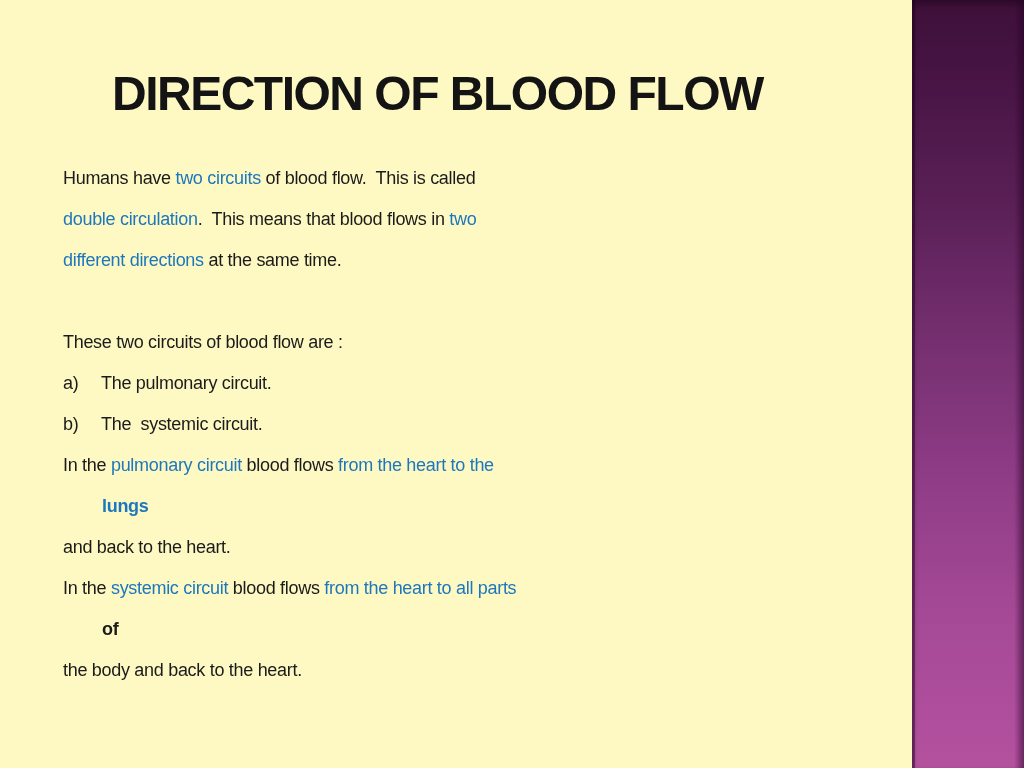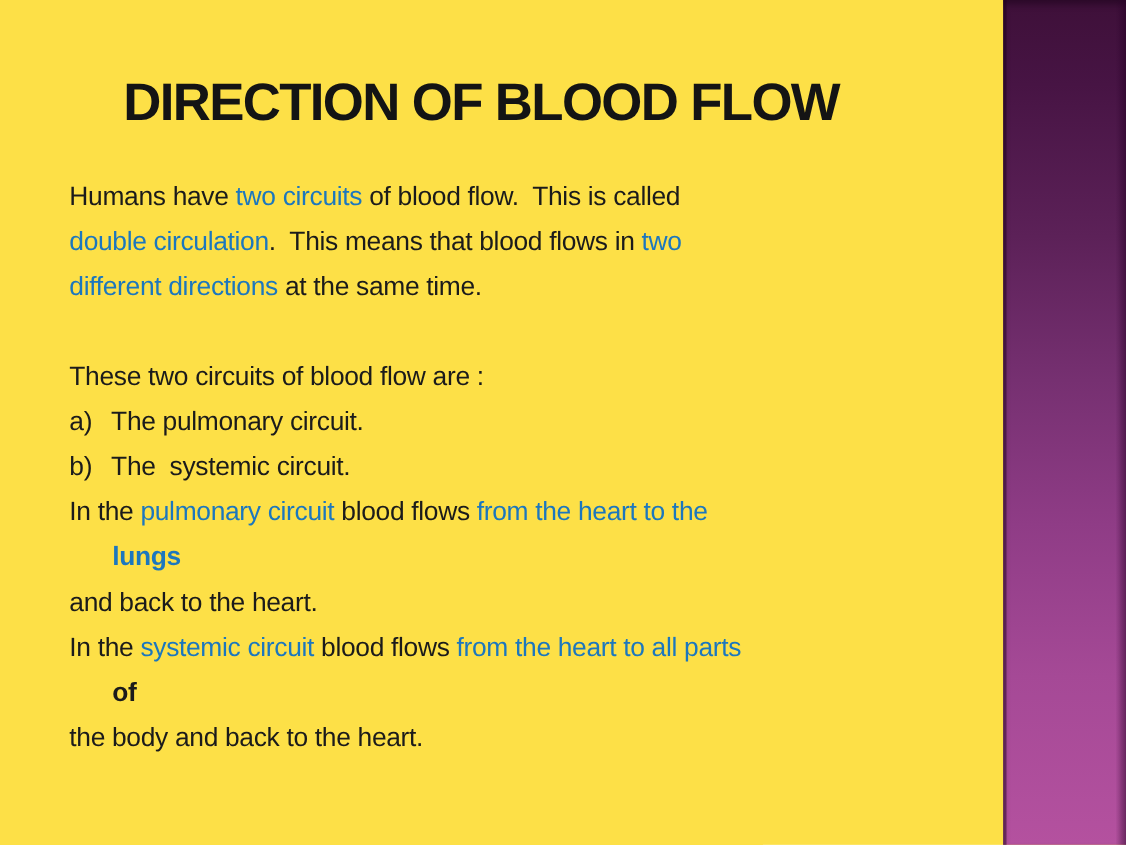--- a/index.html
+++ b/index.html
@@ -7,39 +7,39 @@
     width: 1024px; height: 768px;
     background: #ffffff;
     font-family: "Liberation Sans", sans-serif;
     position: relative;
     overflow: hidden;
   }
 
   .slide {
     position: absolute; left: 0; top: 0;
     width: 1024px; height: 768px;
-    background: #fde047;
+    background: #fef9c3;
   }
 
   .slide-title {
     position: absolute;
     left: 112px; top: 66px;
     width: 700px;
     font-size: 48px;
     font-weight: bold;
     letter-spacing: -1.5px;
     color: #141414;
     white-space: nowrap;
   }
 
   .slide-body {
     position: absolute;
     left: 63px; top: 158px;
     width: 845px;
-    font-size: 24px;
+    font-size: 18px;
     line-height: 41px;
     letter-spacing: -0.3px;
     color: #1b1b1b;
     white-space: pre-wrap;
   }
 
   .text-line { min-height: 41px; }
   .text-line.indent { padding-left: 39px; font-weight: bold; }
 
   .list-marker {

